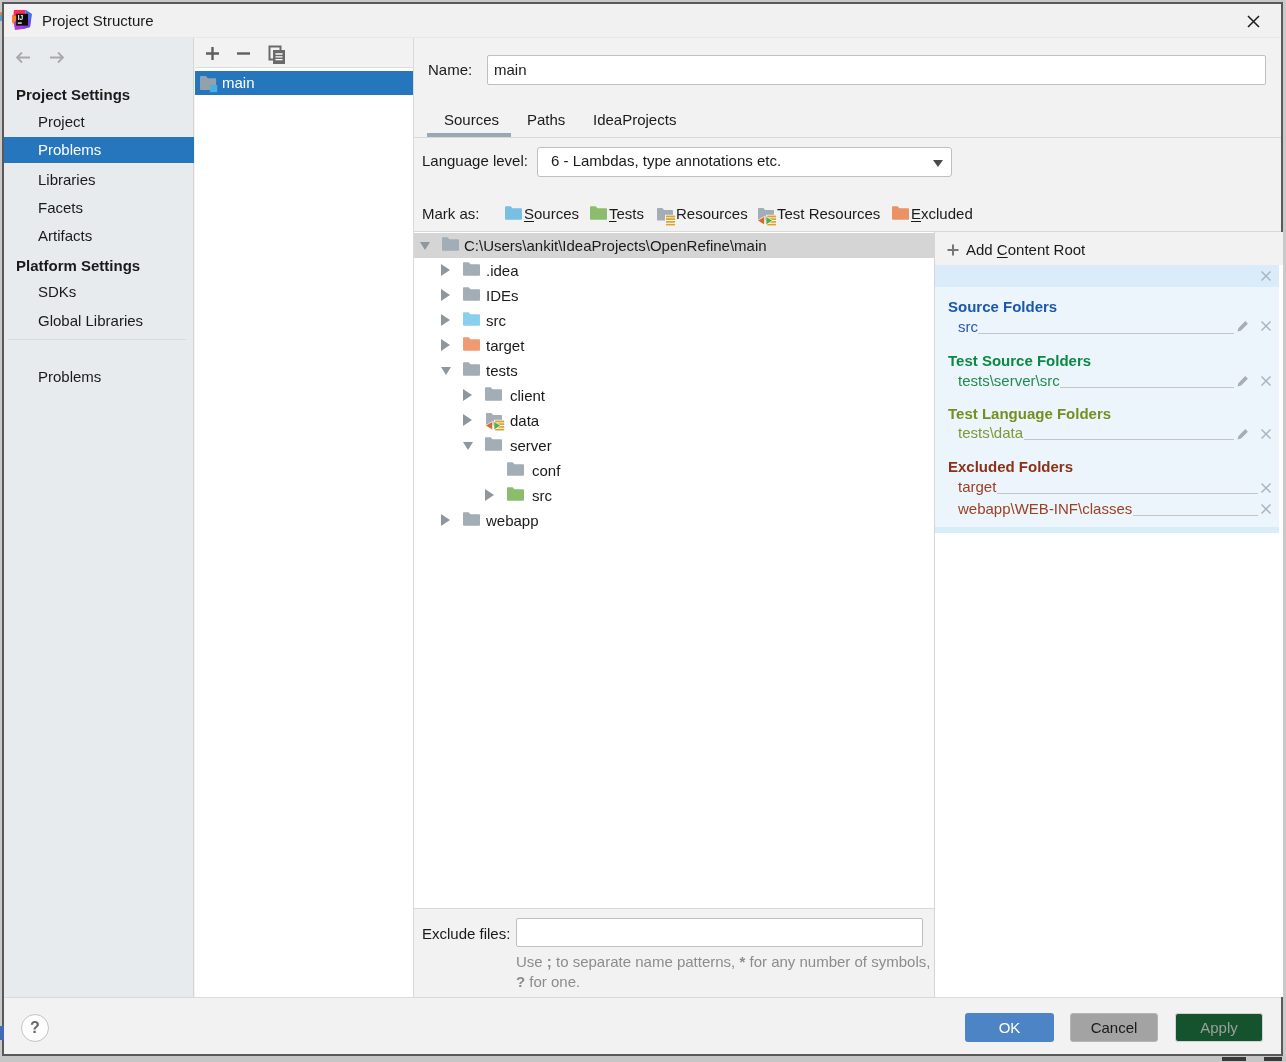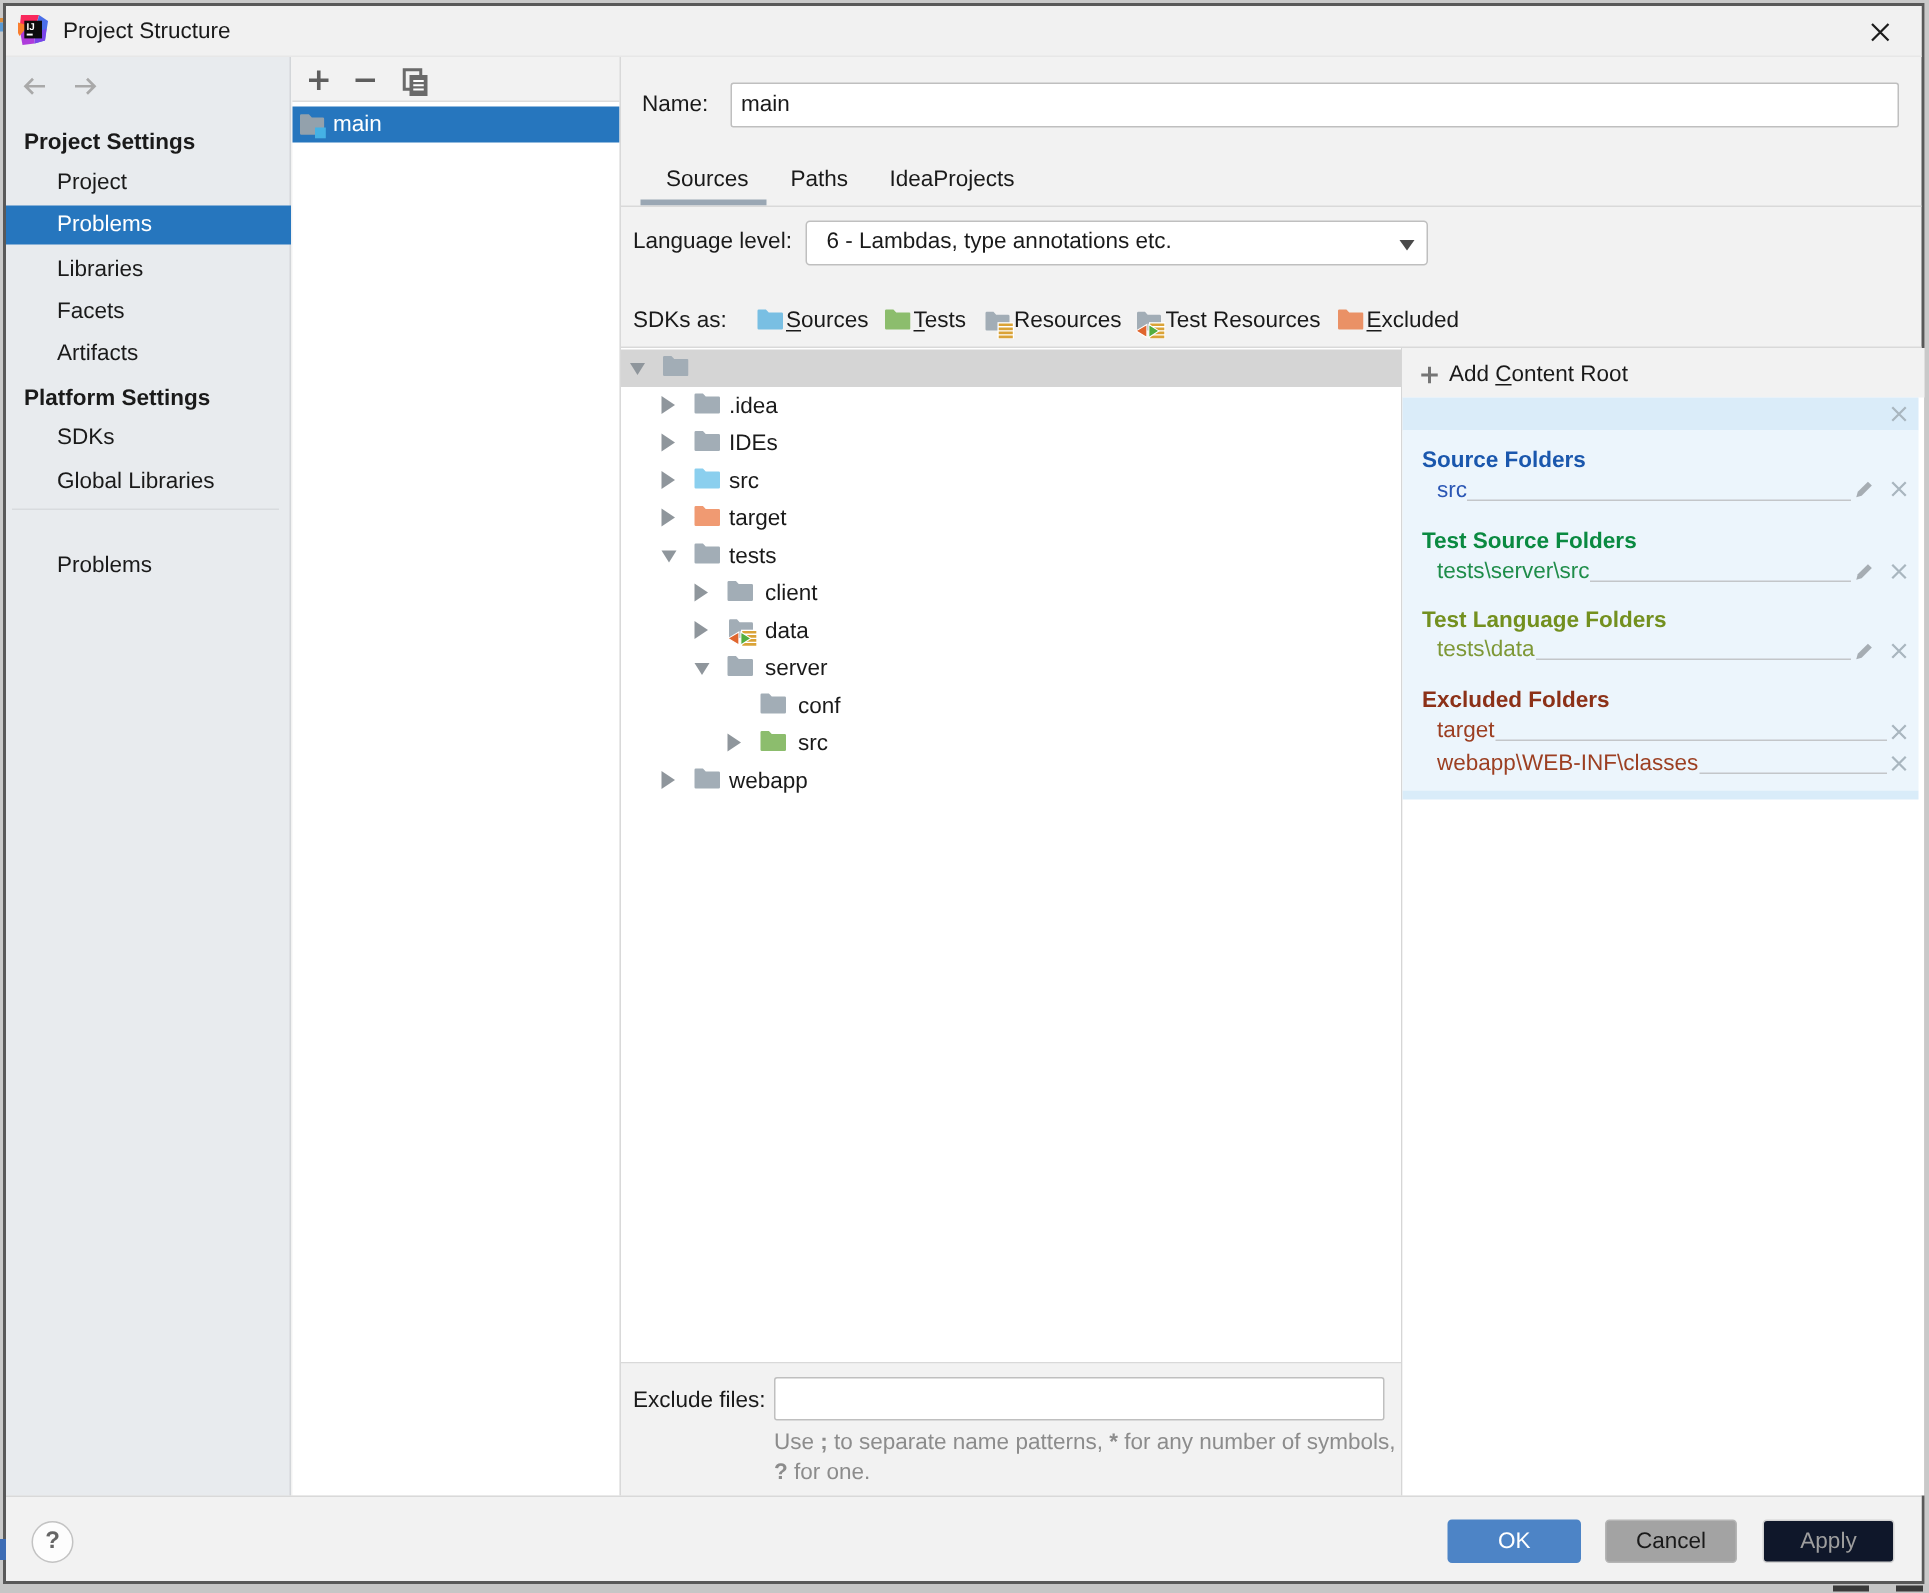--- a/index.html
+++ b/index.html
@@ -85,21 +85,21 @@
   <div class="a ct" style="left:523px;top:105px">Paths</div>
   <div class="a ct" style="left:589px;top:105px">IdeaProjects</div>
   <div class="a" style="left:423px;top:129px;width:84px;height:4px;background:#9aa7b4"></div>
   <div class="a line" style="left:410px;top:133px;width:867px;height:1px"></div>
 
   <div class="a ct" style="left:418px;top:146px">Language level:</div>
   <div class="a inp" style="left:533px;top:143px;width:415px;height:30px;border-radius:3px"></div>
   <div class="a ct" style="left:547px;top:146px">6 - Lambdas, type annotations etc.</div>
   <div class="a" style="left:929px;top:156px;width:0;height:0;border-top:7px solid #4a4a4a;border-left:5.5px solid transparent;border-right:5.5px solid transparent"></div>
 
-  <div class="a ct" style="left:418px;top:199px">SDKs as:</div>
+  <div class="a ct" style="left:418px;top:199px">Mark as:</div>
   <svg class="a" style="left:500px;top:201px" width="18" height="16" viewBox="0 0 18 16">
       <path d="M1 13.8 V2.2 q0-.9.9-.9 h4.7 l1.9 2 h8.6 q.9 0 .9.9 v9.6 q0 .9-.9.9 H1.9 q-.9 0-.9-.9Z" fill="#79bfe3"></path>
     </svg>
   <div class="a ct" style="left:520px;top:199px"><span class="ux">S</span>ources</div>
   <svg class="a" style="left:585px;top:201px" width="18" height="16" viewBox="0 0 18 16">
       <path d="M1 13.8 V2.2 q0-.9.9-.9 h4.7 l1.9 2 h8.6 q.9 0 .9.9 v9.6 q0 .9-.9.9 H1.9 q-.9 0-.9-.9Z" fill="#8cbd6d"></path>
     </svg>
   <div class="a ct" style="left:605px;top:199px"><span class="ux">T</span>ests</div>
   <svg class="a" style="left:652px;top:202px" width="20" height="20" viewBox="0 0 20 20">
     <path d="M1 13.5 V2.8 q0-.9.9-.9 h4.4 l1.8 2 h8 q.9 0 .9.9 v8.7 q0 .9-.9.9 H1.9 q-.9 0-.9-.9Z" fill="#a2adb6"></path>
@@ -122,20 +122,21 @@
 
   <div class="a line" style="left:410px;top:227px;width:867px;height:1px"></div>
 
   <div class="a" style="left:410px;top:228px;width:520px;height:676px;background:#fff"></div>
   <div class="a" style="left:410px;top:229px;width:520px;height:25px;background:#d5d5d5"></div>
   <div class="a" style="left:930px;top:228px;width:1px;height:765px;background:#d6d6d6"></div>
   <div class="a tri-d" style="left:416px;top:237.5px"></div>
   <svg class="a" style="left:437px;top:232px" width="18" height="16" viewBox="0 0 18 16">
       <path d="M1 13.8 V2.2 q0-.9.9-.9 h4.7 l1.9 2 h8.6 q.9 0 .9.9 v9.6 q0 .9-.9.9 H1.9 q-.9 0-.9-.9Z" fill="#a2adb6"></path>
     </svg>
+  <div class="trow" style="left:460px;top:229px">C:\Users\ankit\IdeaProjects\OpenRefine\main</div>
 
   <div class="a tri-r" style="left:437px;top:260px"></div>
   <svg class="a" style="left:458px;top:257px" width="18" height="16" viewBox="0 0 18 16">
       <path d="M1 13.8 V2.2 q0-.9.9-.9 h4.7 l1.9 2 h8.6 q.9 0 .9.9 v9.6 q0 .9-.9.9 H1.9 q-.9 0-.9-.9Z" fill="#a2adb6"></path>
     </svg>
   <div class="trow" style="left:482px;top:254px">.idea</div>
 
   <div class="a tri-r" style="left:437px;top:285px"></div>
   <svg class="a" style="left:458px;top:282px" width="18" height="16" viewBox="0 0 18 16">
       <path d="M1 13.8 V2.2 q0-.9.9-.9 h4.7 l1.9 2 h8.6 q.9 0 .9.9 v9.6 q0 .9-.9.9 H1.9 q-.9 0-.9-.9Z" fill="#a2adb6"></path>
@@ -257,21 +258,21 @@
   <div class="ul" style="left:1129px;top:511px;width:125px"></div>
   <svg class="a" style="left:1256px;top:499px" width="12" height="12" viewBox="0 0 12 12">
       <path d="M1.5 1.5 L10.5 10.5 M10.5 1.5 L1.5 10.5" stroke="#a9b6bf" stroke-width="1.5"></path>
     </svg>
 
   <div class="a line" style="left:0;top:993px;width:1277px;height:1px"></div>
   <div class="a" style="left:0;top:994px;width:1277px;height:56px;background:#f2f2f2"></div>
   <div class="a" style="left:17px;top:1010px;width:28px;height:28px;border:1px solid #c3c3c3;border-radius:50%;background:#fdfdfd;display:flex;align-items:center;justify-content:center;color:#666;font-size:16px;font-weight:bold">?</div>
   <div class="a btn" style="left:961px;top:1009px;width:89px;height:29px;background:#4d84c6;color:#fff">OK</div>
   <div class="a btn" style="left:1066px;top:1009px;width:88px;height:29px;background:#a3a3a3;border:1px solid #b5b5b5">Cancel</div>
-  <div class="a btn" style="left:1171px;top:1009px;width:88px;height:29px;background:#0f172a;border:1px solid #d2d2d2;color:#9e9e9e">Apply</div>
+  <div class="a btn" style="left:1171px;top:1009px;width:88px;height:29px;background:#14532d;border:1px solid #d2d2d2;color:#9e9e9e">Apply</div>
 </div>
 
 <div class="a" style="left:0;top:1056px;width:1286px;height:6px;background:#c6c6c6"></div>
 <div class="a" style="left:1222px;top:1057px;width:24px;height:4px;background:#3a3a3a"></div>
 <div class="a" style="left:1264px;top:1057px;width:18px;height:4px;background:#3a3a3a"></div>
 <div class="a" style="left:0;top:1026px;width:4px;height:14px;background:#3e6db5"></div>
 <div class="a" style="left:0;top:12px;width:2px;height:3px;background:#d78b3c"></div>
 <div class="a" style="left:0;top:15px;width:2px;height:6px;background:#5b9bd5"></div>
 
 </body></html>

